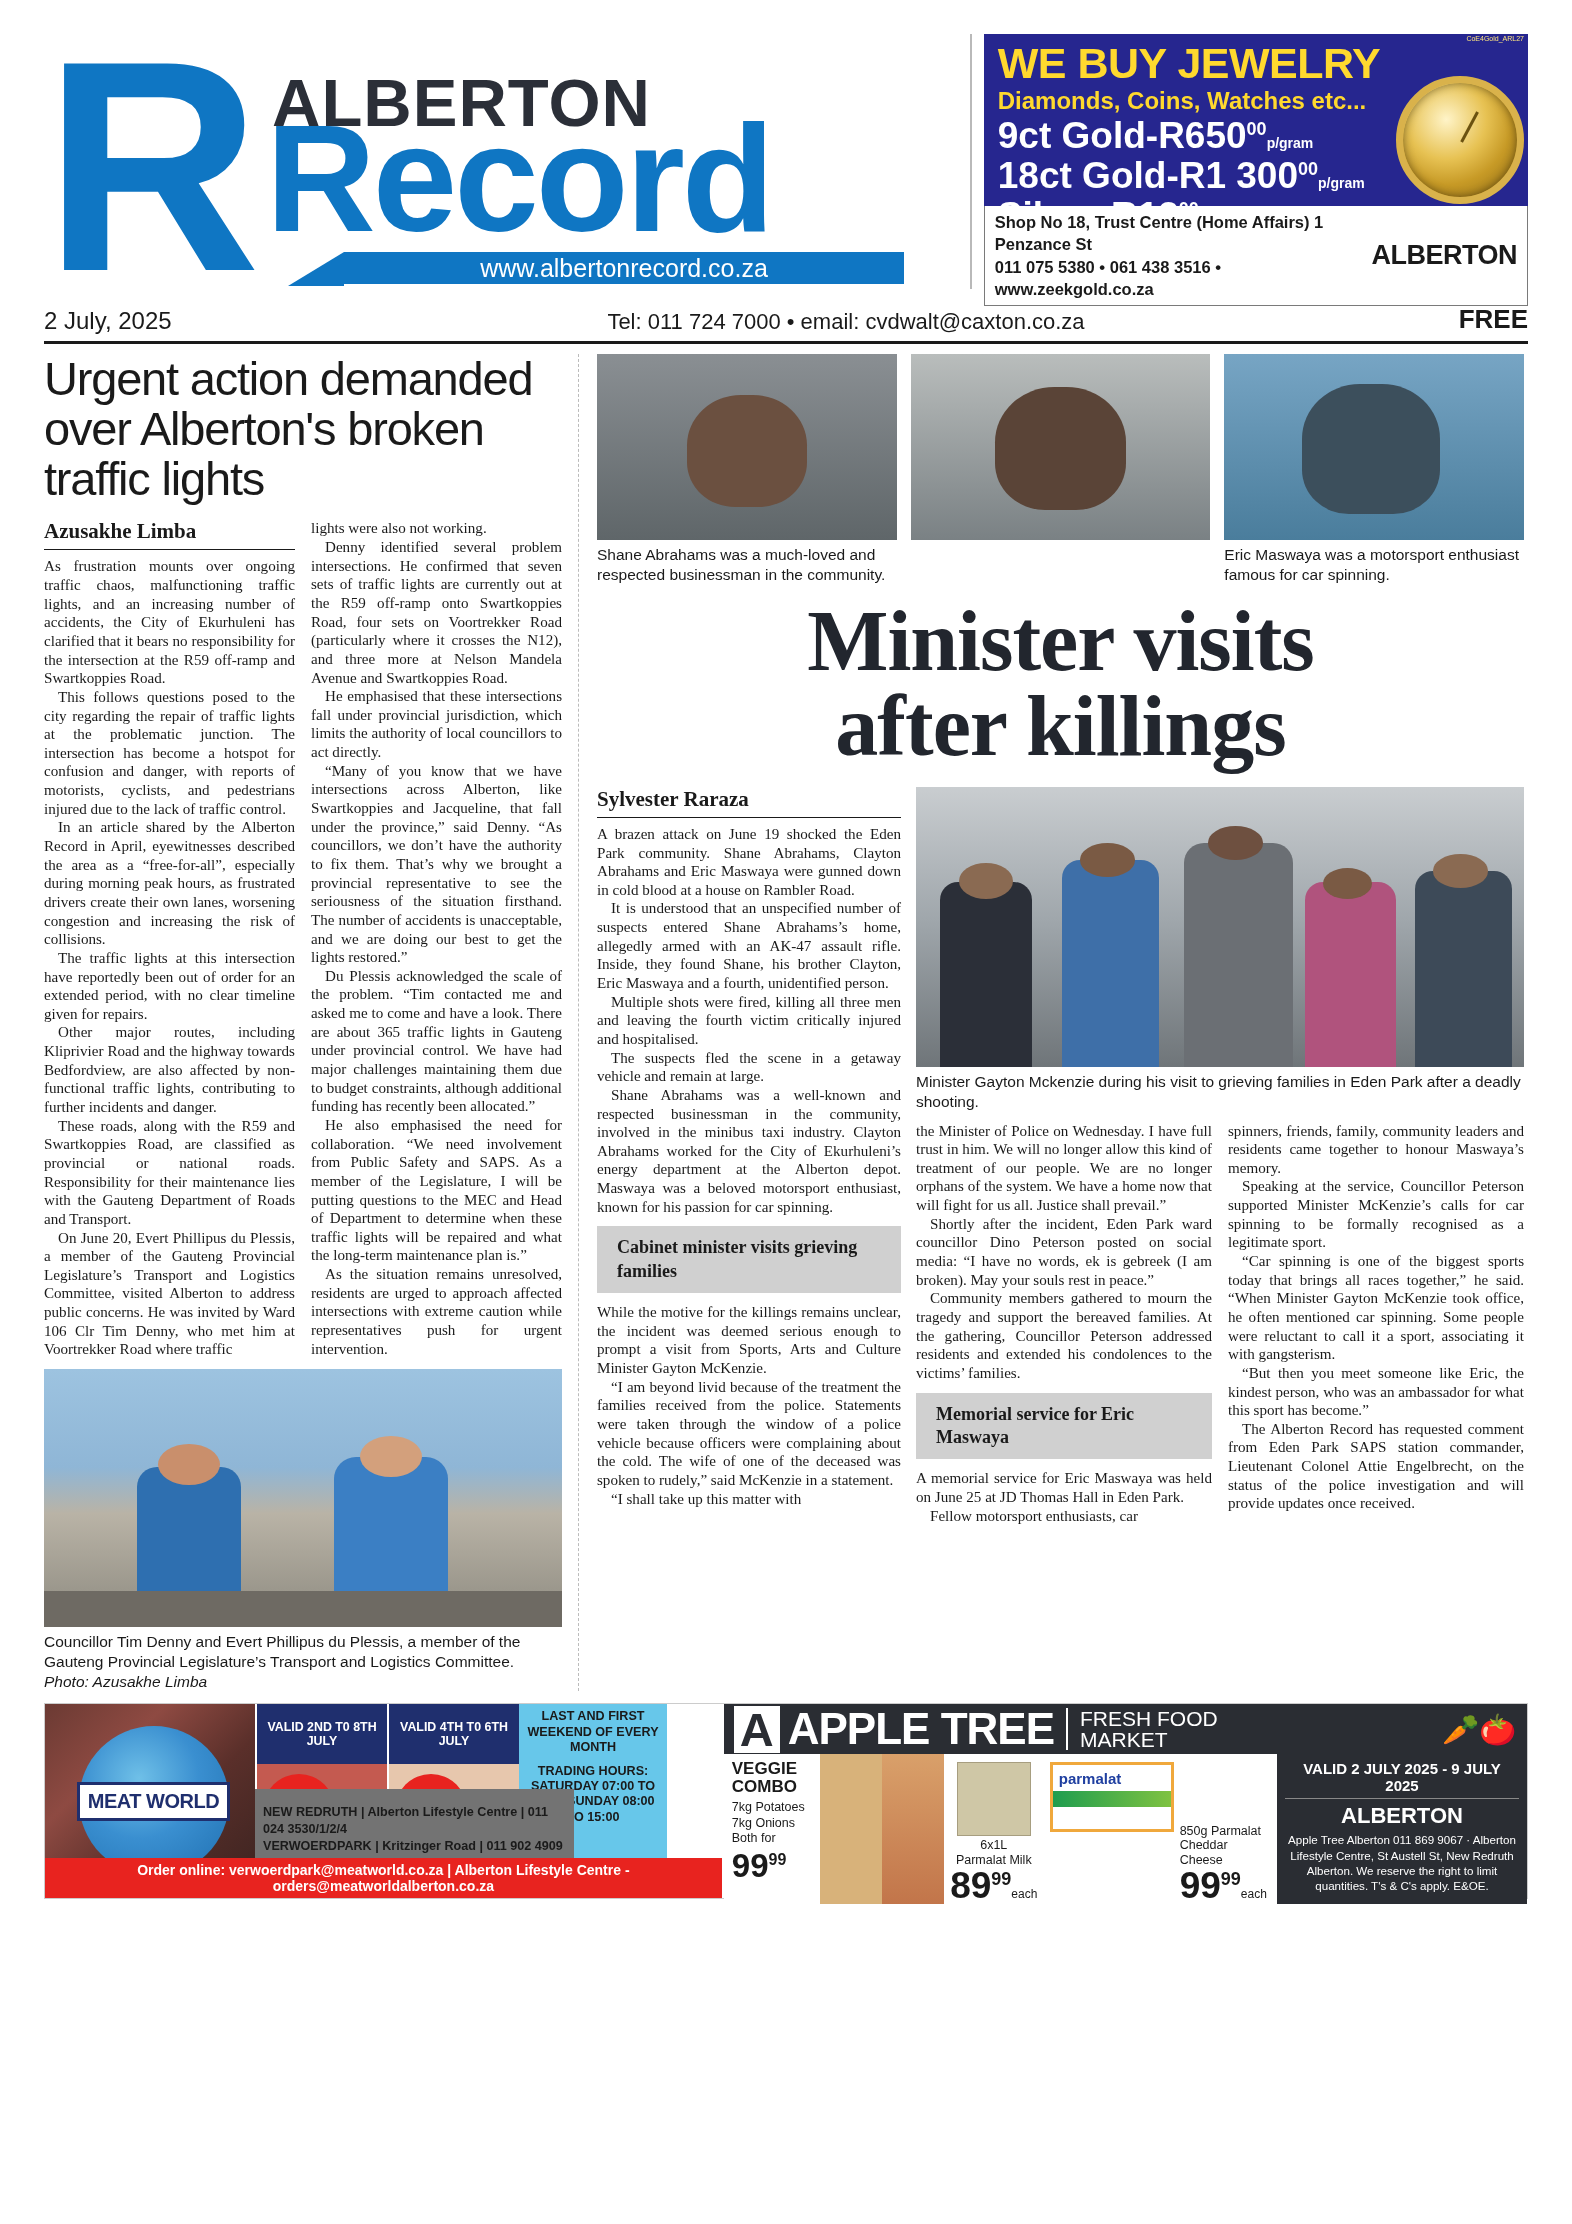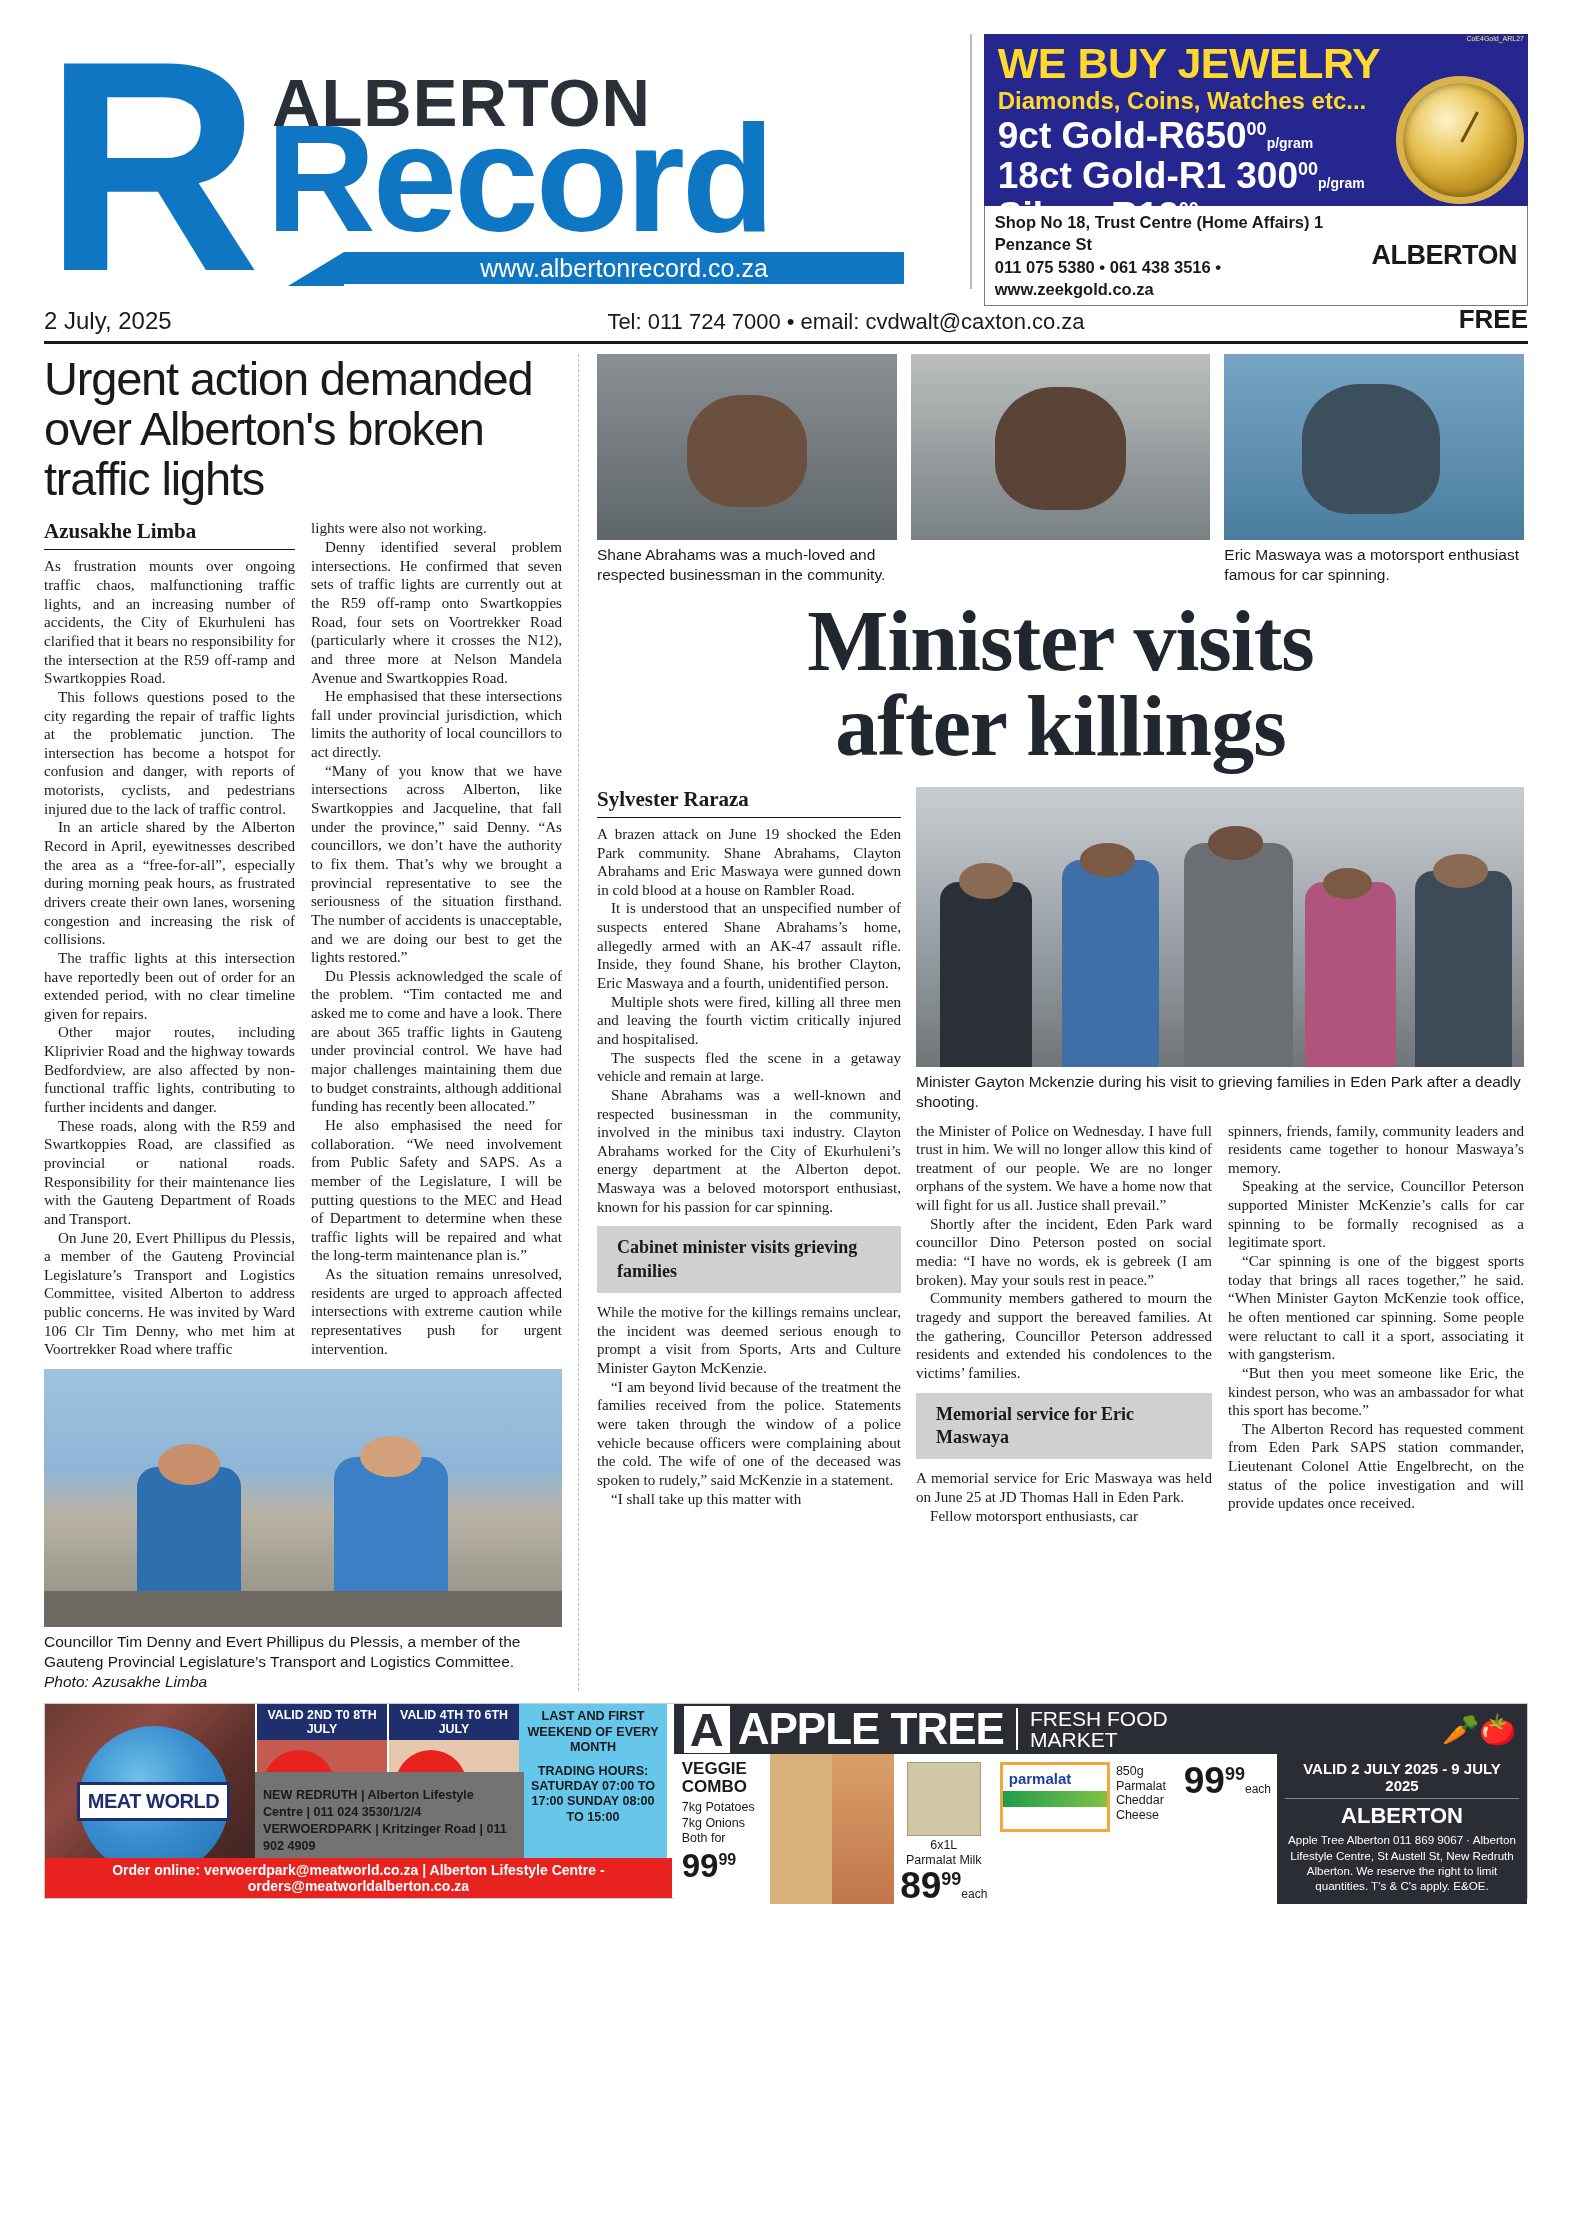--- a/index.html
+++ b/index.html
@@ -150,21 +150,21 @@
     background: radial-gradient(circle at 40% 35%, #6fc0e8 0%, #3a8fd0 45%, #1f6fb0 100%);
     display: flex; align-items: center; justify-content: center; position: relative;
   }
   .mw-logo-text {
     background: #fff; border: 3px solid #1f2f6e; color: #1f2f6e;
     font-family: "Liberation Sans", sans-serif; font-weight: bold; font-size: 20px;
     padding: 5px 8px; letter-spacing: -0.5px; white-space: nowrap;
   }
   .mw-deal { width: 132px; border-left: 2px solid #fff; display: flex; flex-direction: column; }
   .mw-valid { background: #1f2f6e; color: #fff; font-family: "Liberation Sans", sans-serif;
-              font-weight: bold; font-size: 12.4px; text-align: center; padding: 4px 2px; }
+              font-weight: bold; font-size: 12.4px; text-align: center; padding: 16px 2px; }
   .mw-img { flex: 1; position: relative; background: #c45a50; }
   .mw-img.chick { background: #e7c7ad; }
   .mw-price {
     position: absolute; left: 6px; top: 10px; width: 72px; height: 72px; border-radius: 50%;
     background: #e8231f; color: #fff; display: flex; flex-direction: column;
     align-items: center; justify-content: center;
     font-family: "Liberation Sans", sans-serif; font-weight: bold; line-height: 1;
   }
   .mw-price .big { font-size: 21px; }
   .mw-price .big sup { font-size: 11px; }
@@ -482,21 +482,21 @@
             <div>Parmalat Milk</div>
           </div>
           <div class="at-big"><span>89</span><sup>99</sup><span class="ea">each</span></div>
         </div>
 
         <div class="at-cheese">
           <div class="at-cheese-img">
             <div class="pm">parmalat</div>
             <div class="gr"></div>
           </div>
-          <div style="display:flex;flex-direction:row;justify-content:flex-end;">
+          <div style="display:flex;flex-direction:column;justify-content:flex-end;">
             <div class="at-lbl">
               <div>850g Parmalat</div>
               <div>Cheddar Cheese</div>
             </div>
             <div class="at-big"><span>99</span><sup>99</sup><span class="ea">each</span></div>
           </div>
         </div>
 
         <div class="at-info">
           <div class="v">VALID 2 JULY 2025 - 9 JULY 2025</div>

